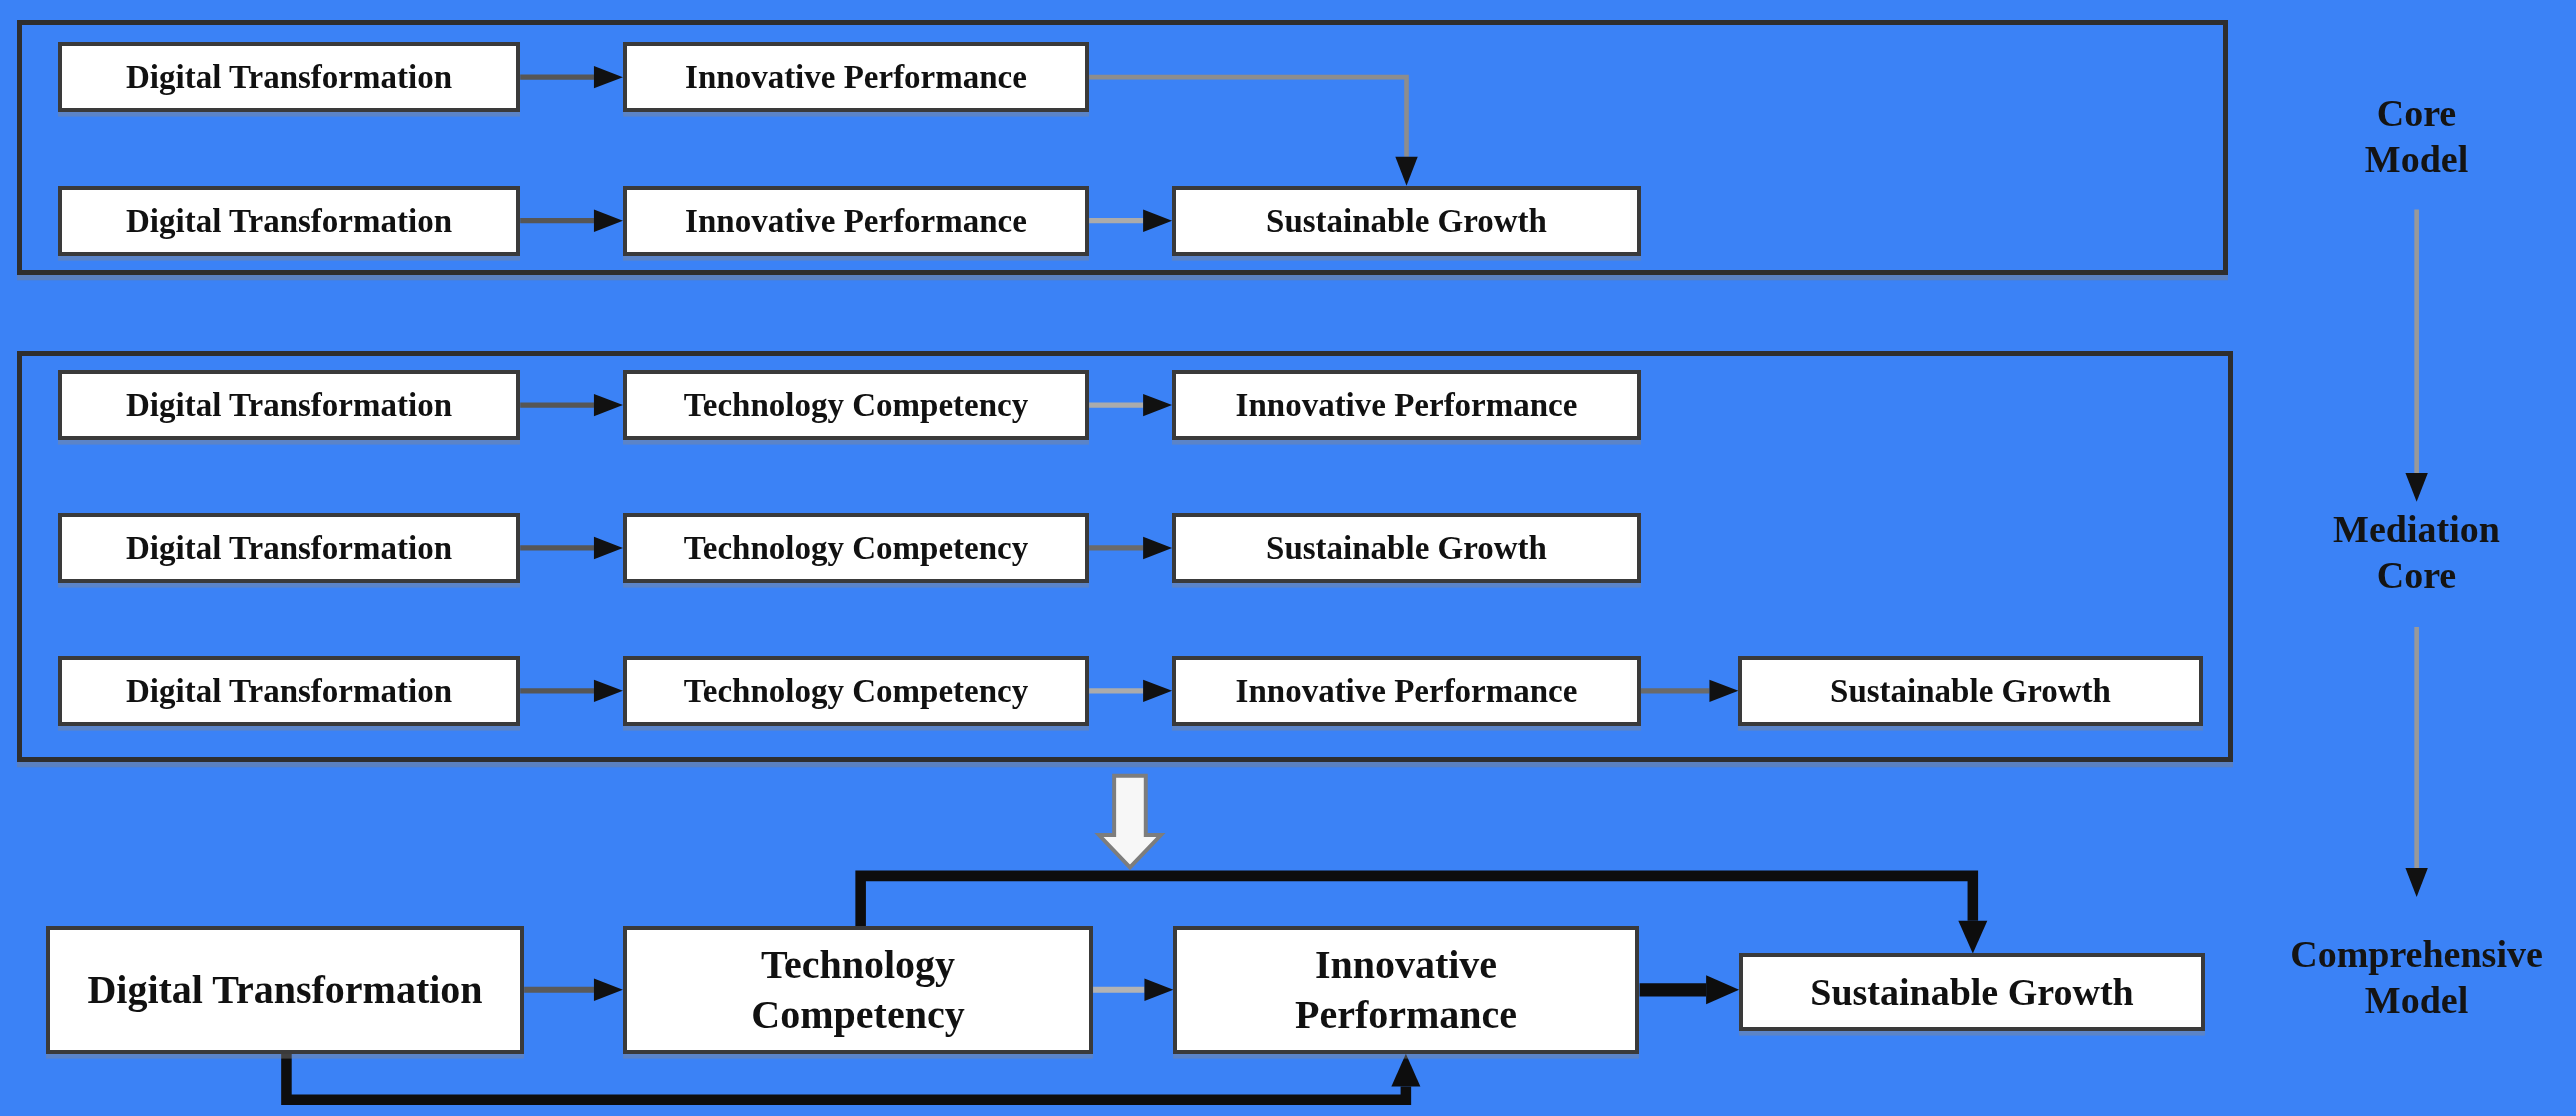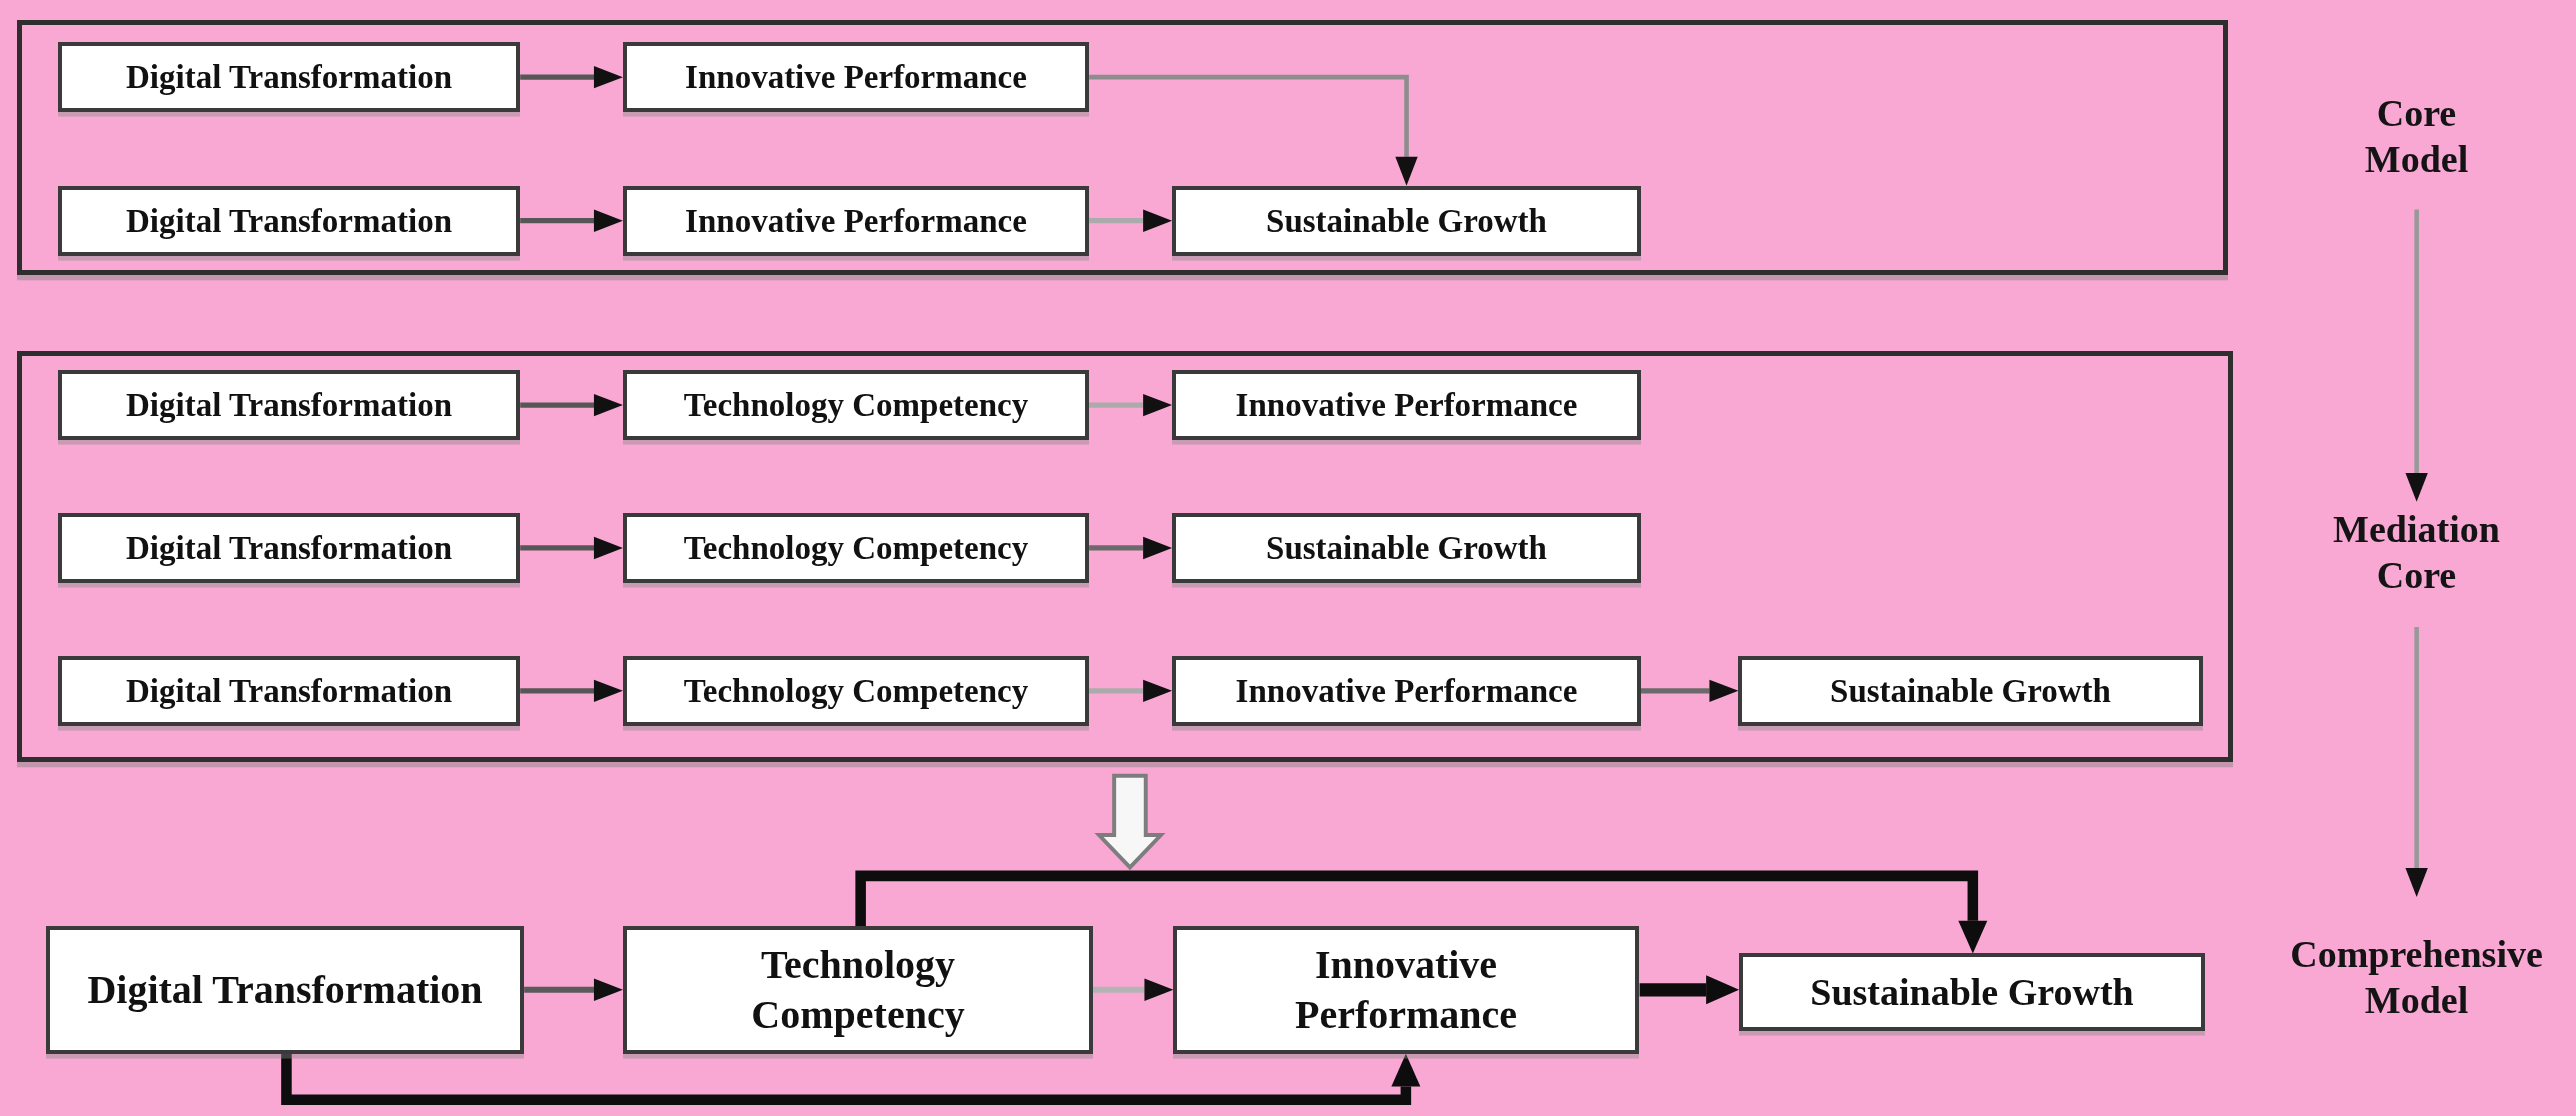--- a/index.html
+++ b/index.html
@@ -1,17 +1,17 @@
 <!DOCTYPE html>
 <html style="font-size:10.5px"><head>
 <meta charset="utf-8">
 <style>
   html,body{margin:0;padding:0;background:#ffffff;}
   #canvas{
-    position:relative;width:2576px;height:1117px;background:#f9a8d4;
+    position:relative;width:2576px;height:1117px;background:#3b82f6;
     font-family:"Liberation Serif","DejaVu Serif",serif;color:#111;
     overflow:hidden;
   }
   .panel{
     position:absolute;border:5.3px solid #2e2e2e;background:transparent;
     box-sizing:border-box;box-shadow:0 5.3px 0 rgba(128,128,128,0.45);
   }
   #panel-core{left:16.5px;top:20px;width:2211px;height:255px;}
   #panel-mediation{left:16.5px;top:351px;width:2216px;height:411px;}
   #connectors{position:absolute;left:0;top:0;width:2576px;height:1117px;pointer-events:none;}

